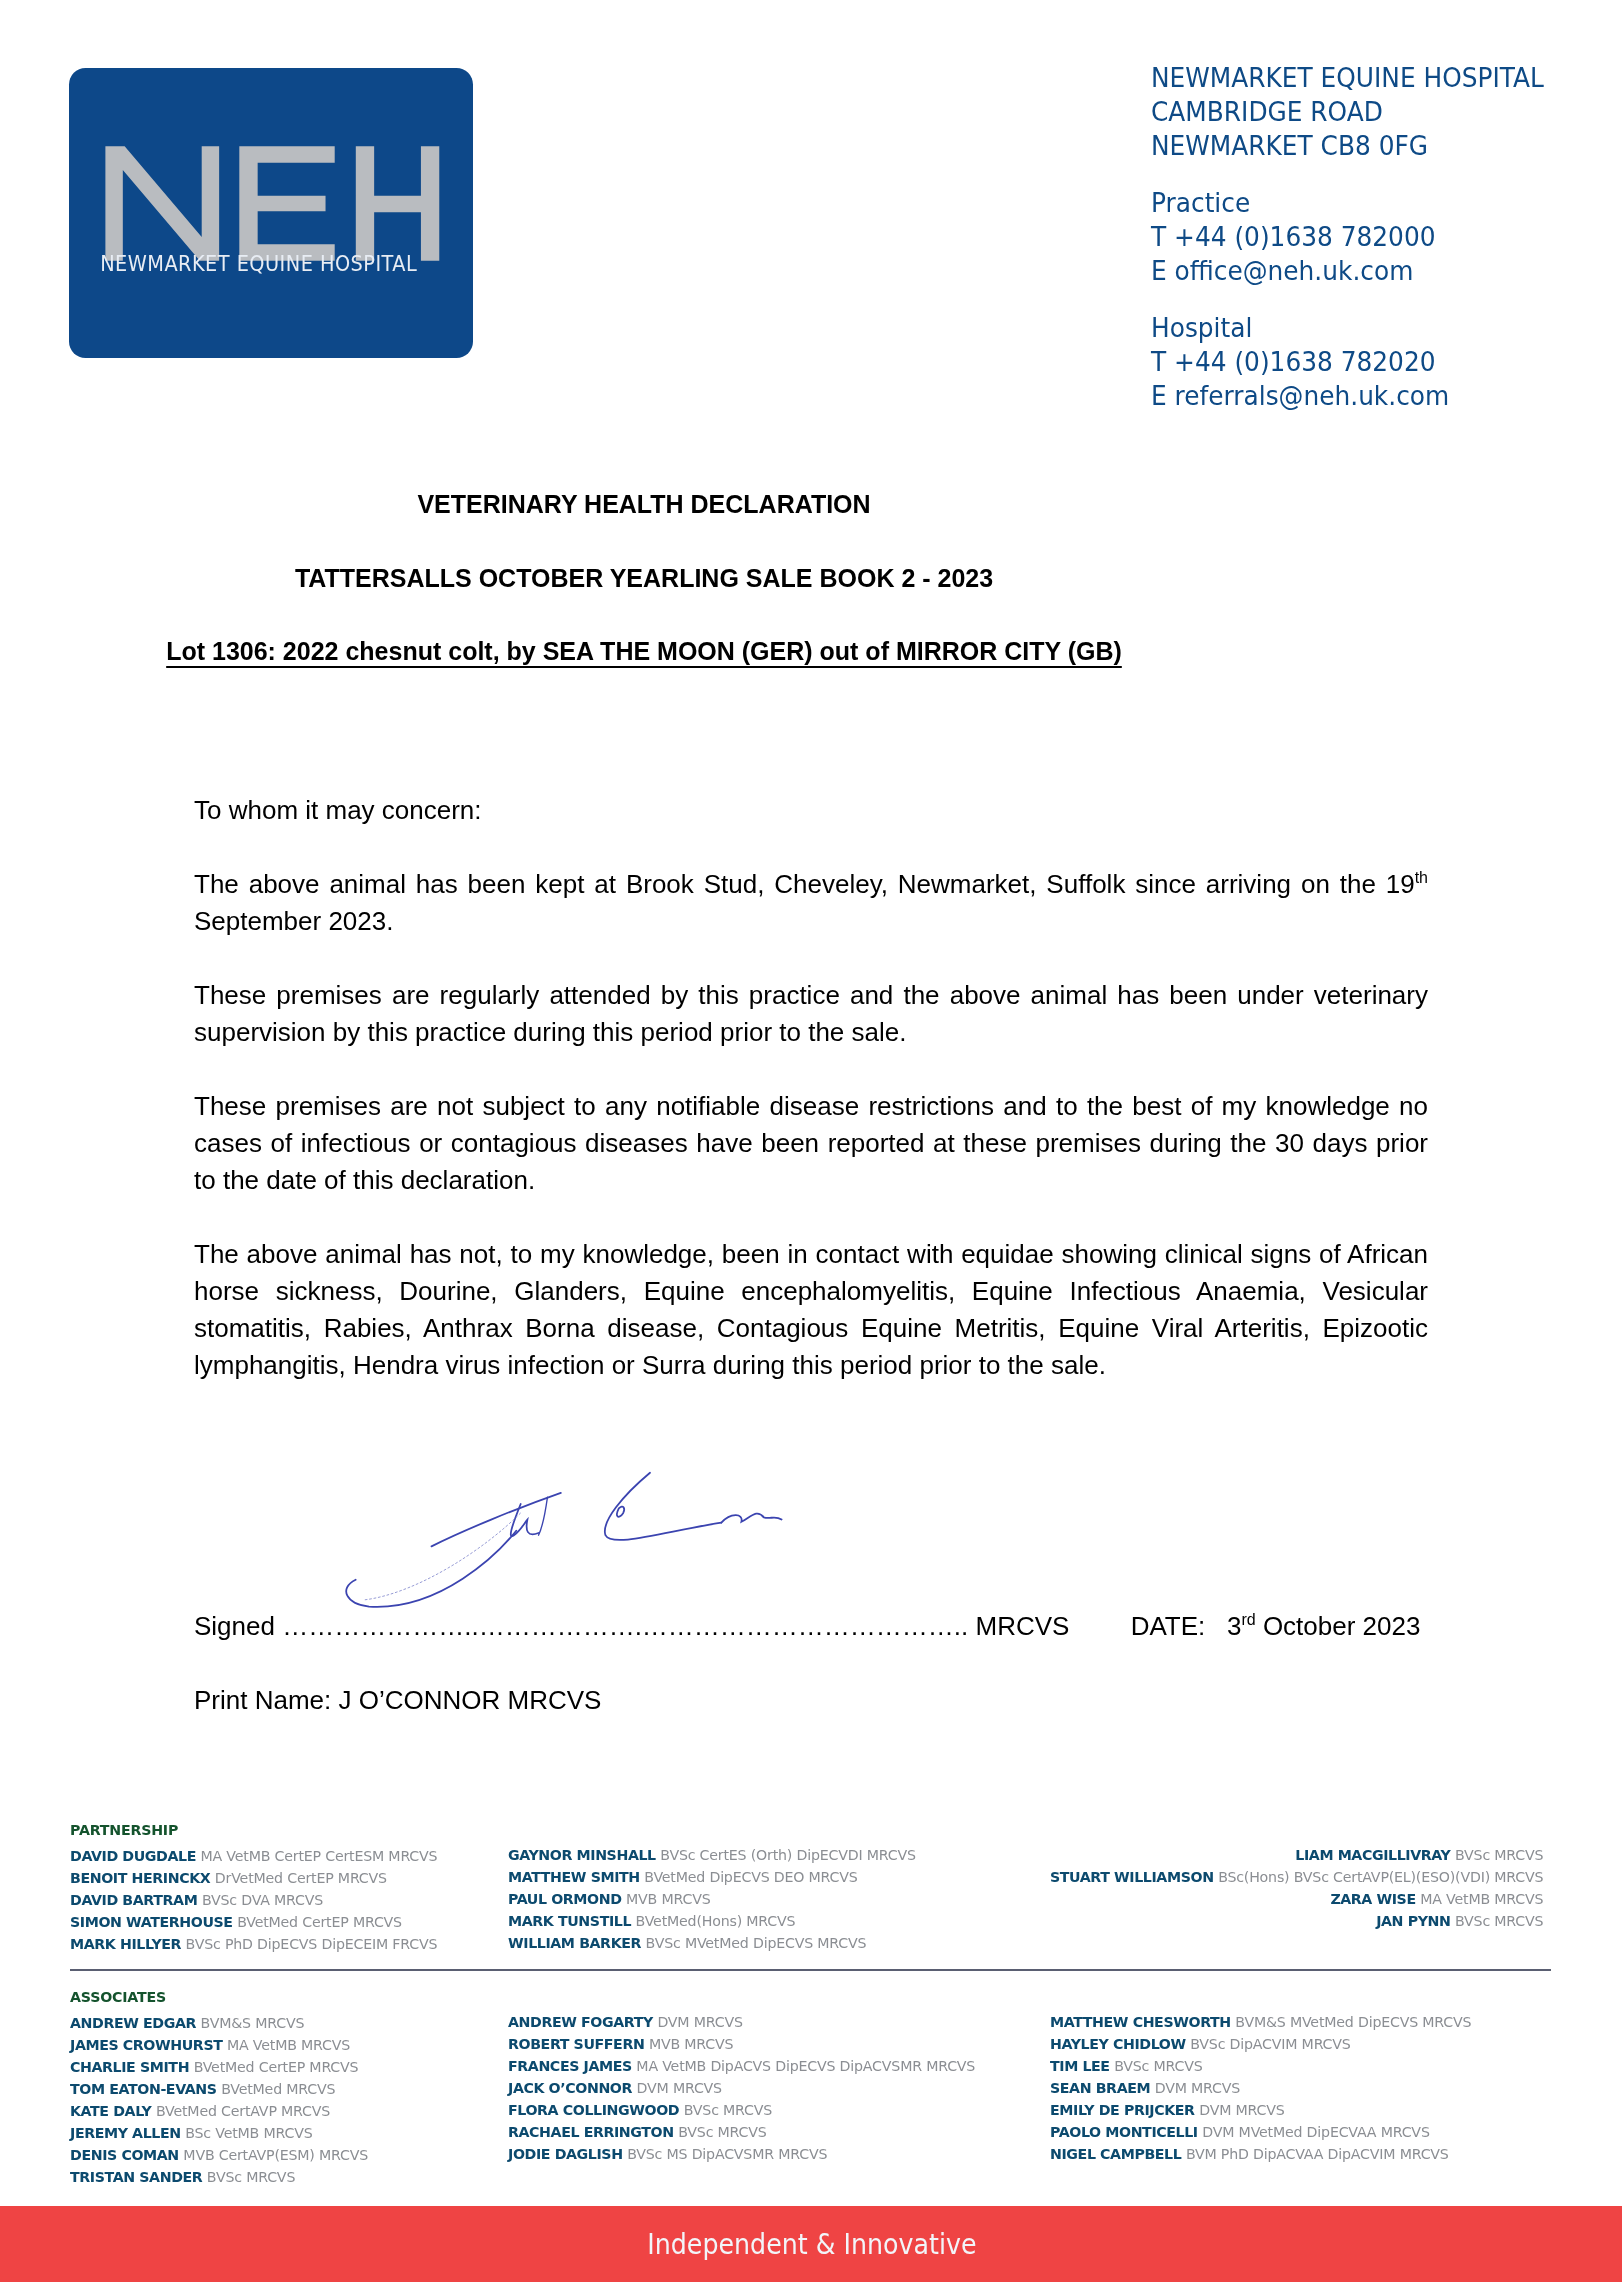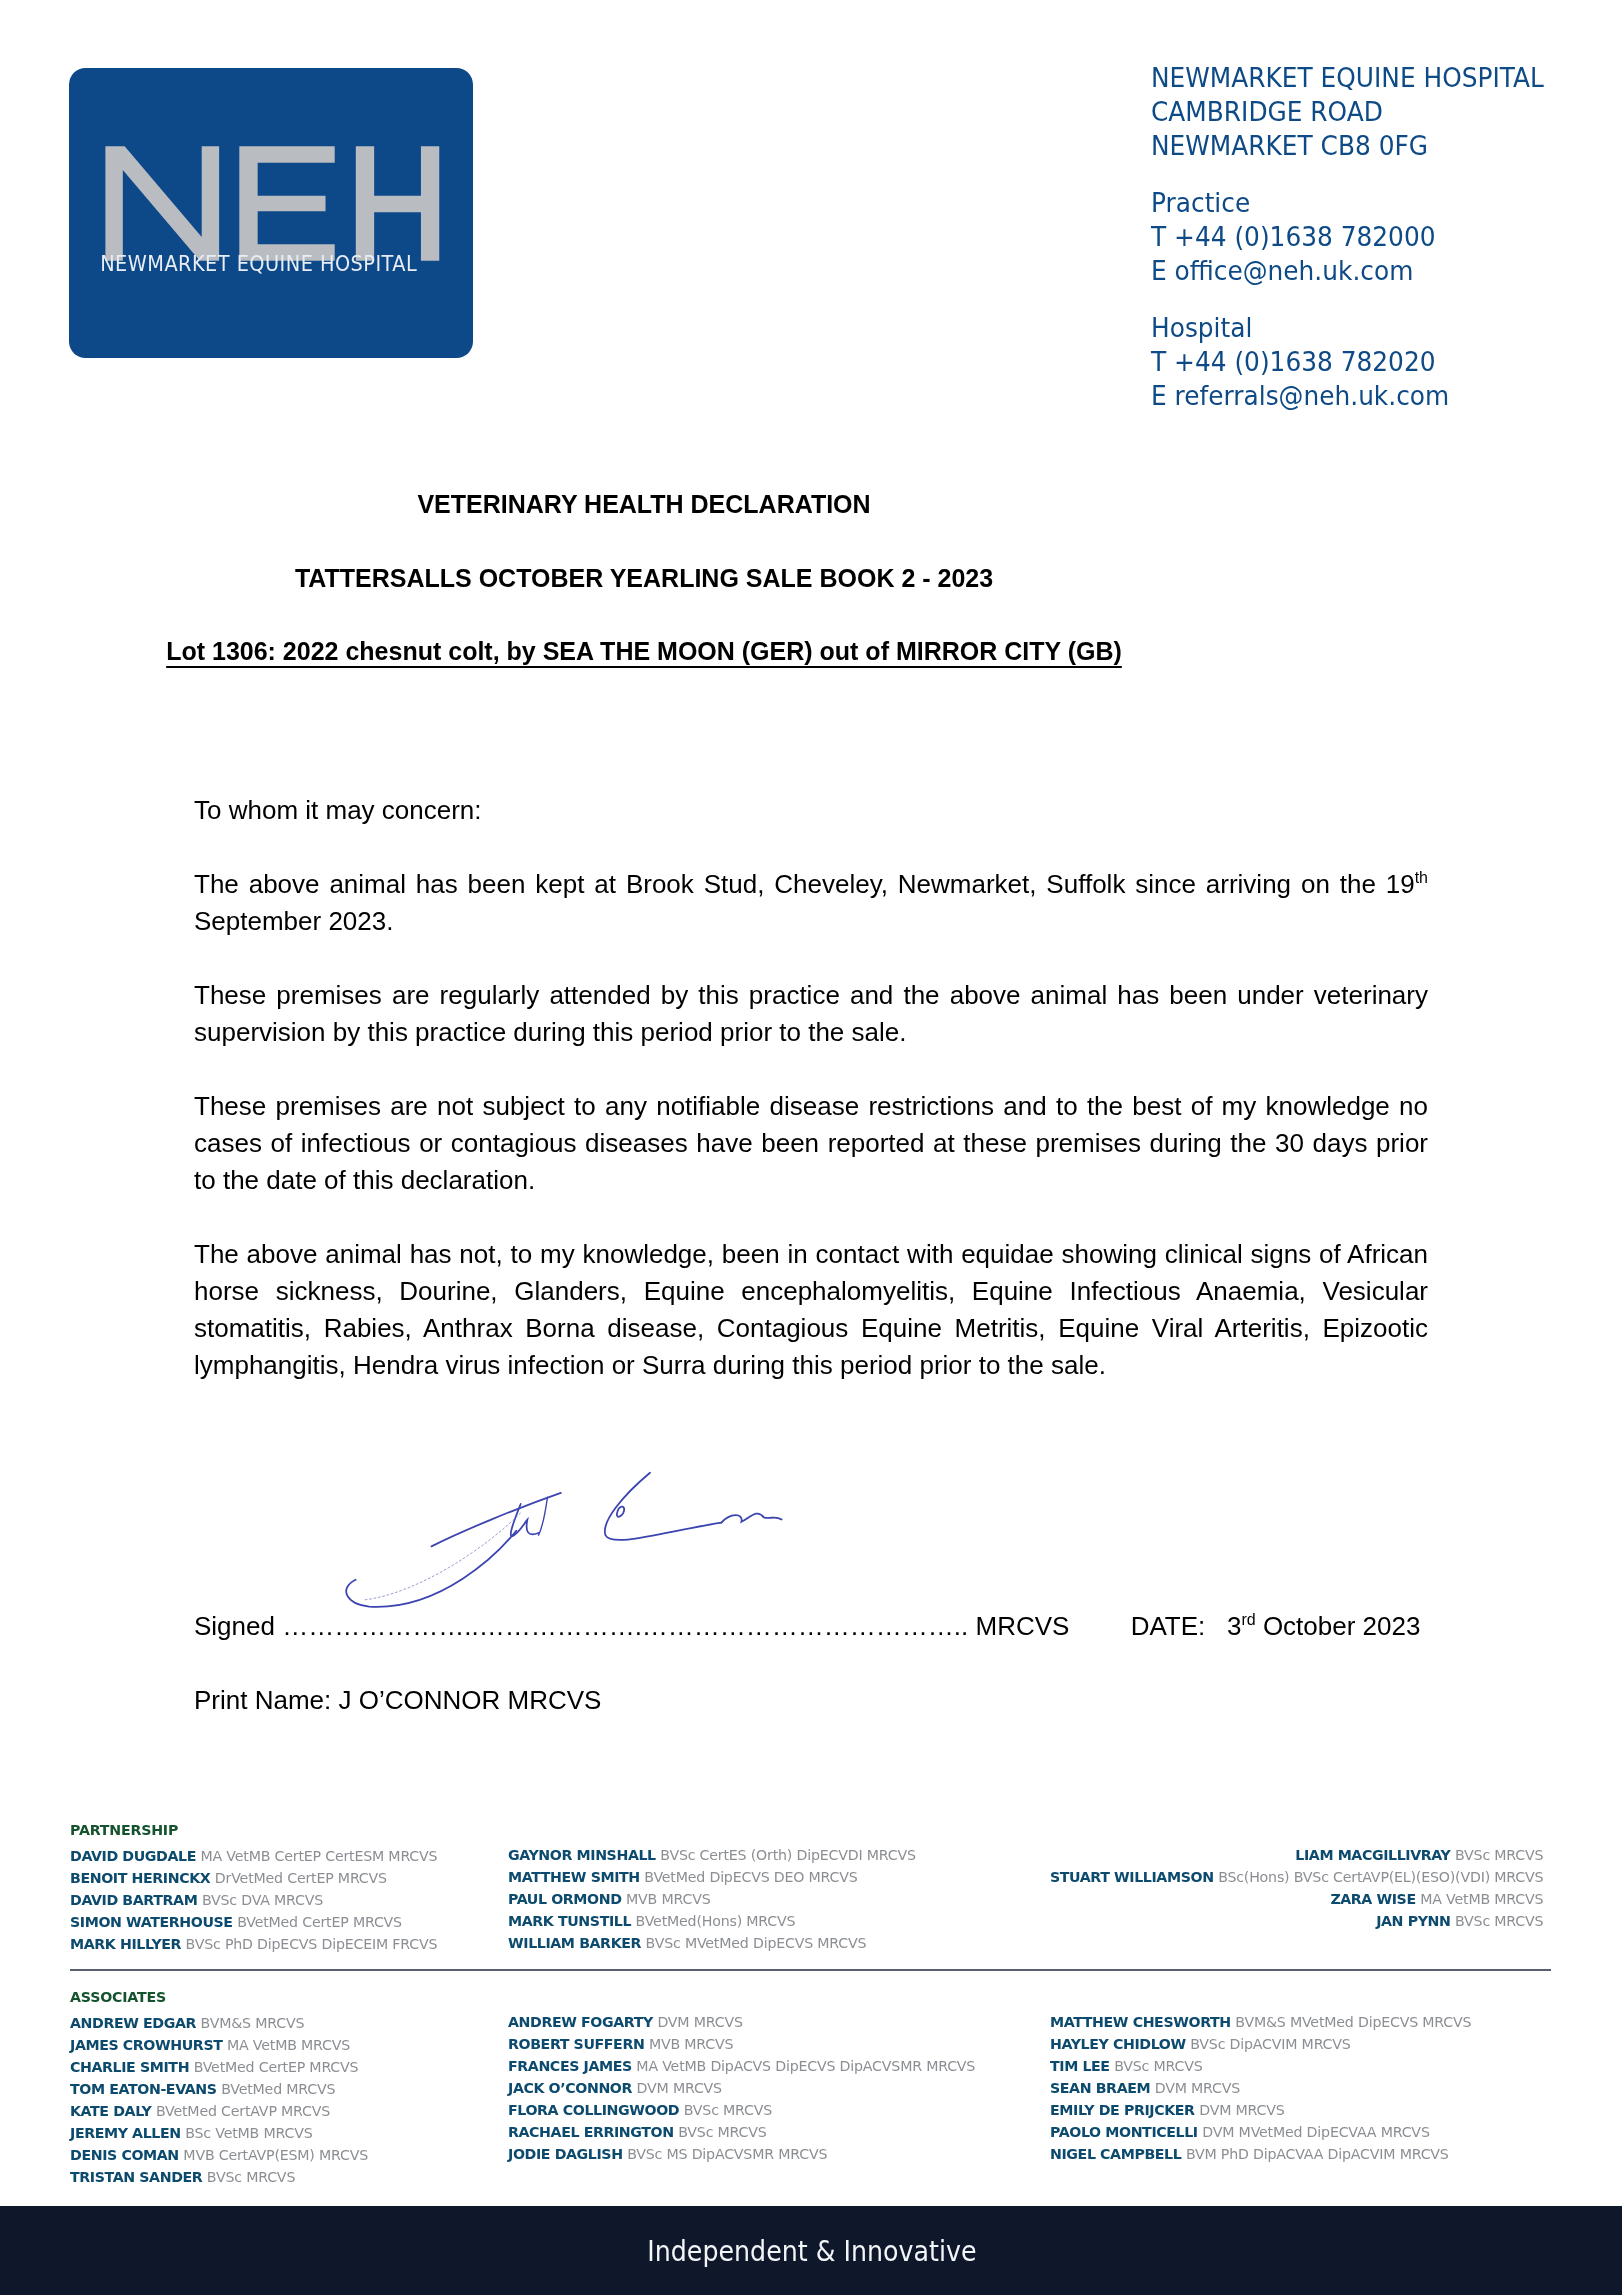--- a/index.html
+++ b/index.html
@@ -52,22 +52,22 @@
     .print-name { position: absolute; left: 194px; top: 1685px; font-size: 26px; }
 
     
     .staff { position: absolute; font-family: "DejaVu Sans", sans-serif; font-size: 14.2px; line-height: 22px; }
     .staff .head { color: #14532d; font-weight: bold; margin-bottom: 3.7px; letter-spacing: -0.2px; }
     .staff .row { white-space: nowrap; }
     .staff .nm { color: #0c4a6e; font-weight: bold; letter-spacing: -0.4px; }
     .staff .q { color: #8b8e93; letter-spacing: -0.2px; }
     .divider { position: absolute; left: 70px; top: 1969px; width: 1481px; height: 2.3px; background: #5a5f72; }
     .banner {
-      position: absolute; left: 0; top: 2206px; width: 1623px; height: 90px;
-      background: #0f172a; display: flex; align-items: center; justify-content: center;
+      position: absolute; left: 0; top: 2206px; width: 1623px; height: 76px;
+      background: #ef4444; display: flex; align-items: center; justify-content: center;
     }
     .banner span { color: #f2f5f9; font-size: 27.5px; font-family: "DejaVu Sans", sans-serif; transform: scaleX(0.92); }
   </style>
 </head>
 <body>
 
 <div class="logo">
   <svg class="logo-mark" viewBox="0 0 760 290">
 
     <path d="M20 20 H62 L230 218 V20 H268 V270 H226 L58 72 V270 H20 Z" fill="#b9bcc0"></path>

